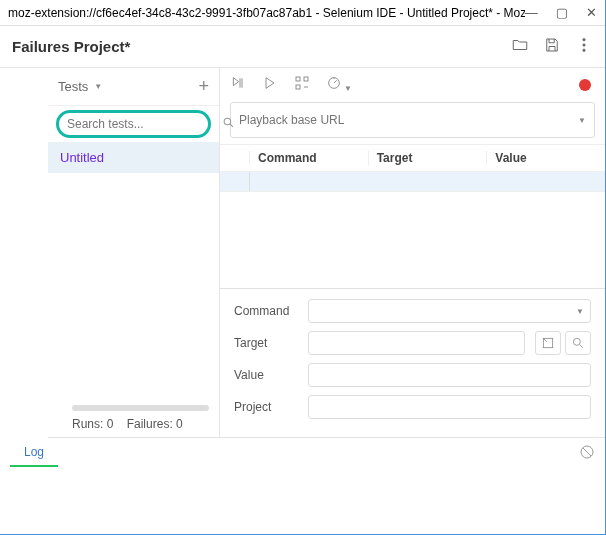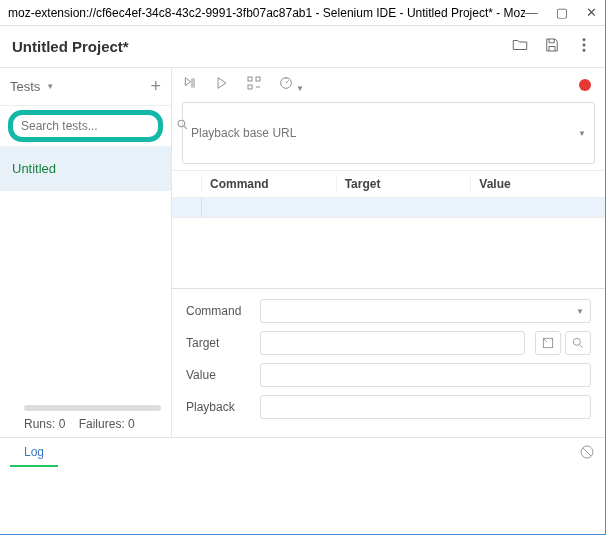--- a/index.html
+++ b/index.html
@@ -5,37 +5,37 @@
 * { box-sizing: border-box; margin: 0; padding: 0; font-family: -apple-system, BlinkMacSystemFont, "Segoe UI", Arial, sans-serif; }
 body { width: 606px; height: 535px; background: #fff; overflow: hidden; border-right: 1px solid #4a90d9; border-bottom: 1px solid #4a90d9;}
 .titlebar { display:flex; align-items:center; padding:4px 8px; font-size:12px; border-bottom:1px solid #e0e0e0; height:26px;}
 .titlebar-text { flex:1; white-space:nowrap; overflow:hidden; }
 .win-btns { display:flex; gap:18px; color:#555; }
 .win-btn { cursor:default; font-size:13px; }
 .project-bar { display:flex; align-items:center; padding:8px 12px; border-bottom:1px solid #e5e5e5; height:42px;}
 .project-title { font-weight:700; font-size:15px; color:#333; flex:1;}
 .project-actions { display:flex; gap:14px; color:#666; }
 .project-actions svg { width:18px; height:18px; stroke:#666; fill:none; stroke-width:1.3;}
-.main { display:flex; height:370px; border-bottom:1px solid #e3e3e3;}
+.main { display:flex; height:370px; border-bottom:1px solid #e3e3e3;margin-left:48px;}
 .leftpane { width:172px; border-right:1px solid #e5e5e5; display:flex; flex-direction:column; position:relative;}
 .tests-header { display:flex; align-items:center; padding:8px 10px; font-size:13px; color:#666; border-bottom:1px solid #eee;}
 .tests-header .label { flex:1; display:flex; align-items:center; gap:4px;}
 .plus { font-size:18px; color:#888; cursor:pointer;}
-.search-row { display:flex; align-items:center; border:5px solid #14b8a6; border-radius:14px; margin:4px 8px; padding:3px 8px; font-size:12px; color:#aaa;}
+.search-row { display:flex; align-items:center; border:3px solid #14b8a6; border-radius:14px; margin:4px 8px; padding:3px 8px; font-size:12px; color:#aaa;}
 .search-row input { border:none; outline:none; flex:1; font-size:12px; color:#555; background:transparent;}
-.test-item { padding:15px 12px; font-size:13px; background:#e8f0f8; color:#15803d;}
+.test-item { padding:8px 12px; font-size:13px; background:#e8f0f8; color:#6d28d9;}
 .left-footer { position:absolute; bottom:6px; left:24px; right:10px; font-size:12px; color:#555;}
 .left-footer .scrollbar { height:6px; background:#ddd; border-radius:3px; margin-bottom:6px;}
 .left-footer span+span { margin-left:10px;}
 .rightpane { flex:1; display:flex; flex-direction:column;}
 .toolbar { display:flex; align-items:center; padding:6px 10px; gap:16px; height:34px;}
 .toolbar svg { width:16px; height:16px; stroke:#888; fill:none; stroke-width:1.4;}
 .toolbar .rec { width:12px; height:12px; border-radius:50%; background:#e53935; margin-left:auto; margin-right:4px;}
 .url-row { margin:0 10px 6px 10px; }
-.url-input { display:flex; align-items:center; border:1px solid #ddd; border-radius:3px; padding:23px 8px; font-size:12px; color:#aaa;}
+.url-input { display:flex; align-items:center; border:1px solid #ddd; border-radius:3px; padding:10px 8px; font-size:12px; color:#aaa;}
 .url-input input { border:none; outline:none; flex:1; font-size:12px; color:#555;}
 .table-head { display:flex; padding:6px 0; border-top:1px solid #eee; border-bottom:1px solid #eee; font-size:12px; font-weight:600; color:#444;}
 .table-head div { padding:0 8px;}
 .th-handle { width:30px; border-right:1px solid #eee;}
 .th-cmd { flex:1; }
 .th-tgt { flex:1; border-left:1px solid #eee;}
 .th-val { flex:1; border-left:1px solid #eee;}
 .selected-row { display:flex; height:20px; background:#eaf3fb; border-bottom:1px solid #eee;}
 .selected-row .rh { width:30px; border-right:1px solid #ddd;}
 .table-body { flex:1;}
@@ -60,21 +60,21 @@
 <div class="titlebar">
   <div class="titlebar-text">moz-extension://cf6ec4ef-34c8-43c2-9991-3fb07ac87ab1 - Selenium IDE - Untitled Project* - Mozilla Firefox</div>
   <div class="win-btns">
     <span class="win-btn">—</span>
     <span class="win-btn">▢</span>
     <span class="win-btn">✕</span>
   </div>
 </div>
 
 <div class="project-bar">
-  <div class="project-title">Untitled Project*</div>
+  <div class="project-title">Failures Project*</div>
   <div class="project-actions">
     <span><svg viewBox="0 0 24 24">
           <path d="M3 6h6l2 2h10v10H3z"></path>
         </svg></span>
     <span><svg viewBox="0 0 24 24">
           <path d="M5 4h11l3 3v13H5z M8 4v5h7V4 M8 20v-6h8v6"></path>
         </svg></span>
     <span><svg viewBox="0 0 24 24">
           <circle cx="12" cy="5" r="1.5" fill="#666"></circle>
           <circle cx="12" cy="12" r="1.5" fill="#666"></circle>
@@ -173,21 +173,21 @@
             </div>
         </div>
       </div>
       <div class="form-row">
         <label>Value</label>
         <div class="field">
             <input style="">
           </div>
       </div>
       <div class="form-row">
-        <label>Playback</label>
+        <label>Project</label>
         <div class="field">
             <input style="">
           </div>
       </div>
     </div>
   </div>
 </div>
 
 <div class="tabs">
   <div class="tab active">Log</div>

